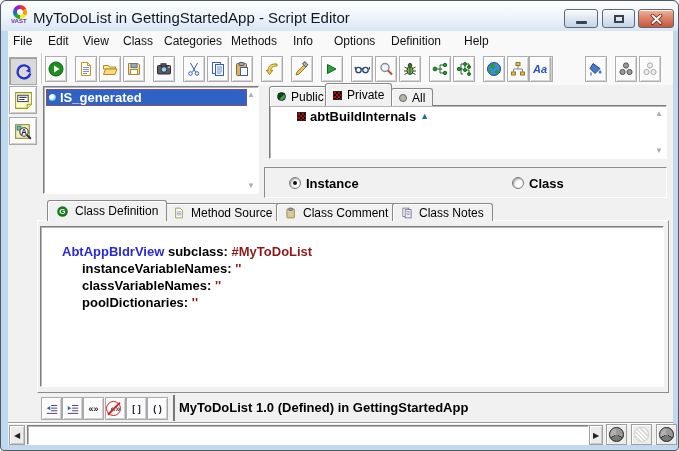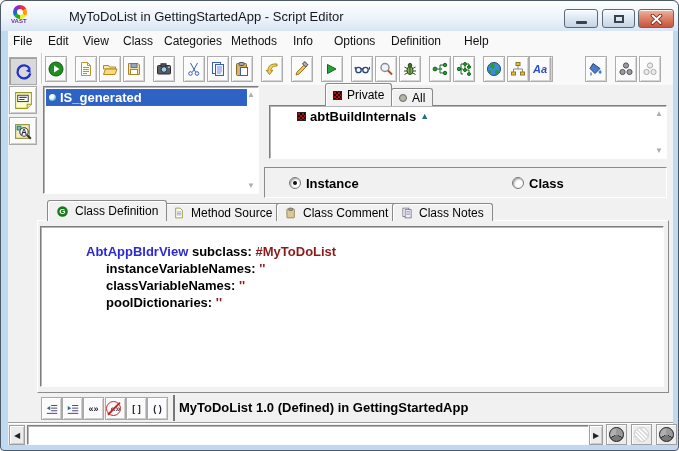--- a/index.html
+++ b/index.html
@@ -1,20 +1,20 @@
 <!DOCTYPE html>
 <html><head>
 <meta charset="utf-8">
 <style>
   html,body{margin:0;padding:0;background:#fff;}
   *{box-sizing:border-box;}
   body{font-family:"Liberation Sans",sans-serif;}
   .window{position:relative;width:679px;height:451px;background:#bfd9f0;border:1px solid #4e5a66;border-radius:6px 6px 4px 4px;overflow:hidden;}
   .titlebar{position:absolute;left:0;top:0;width:100%;height:30px;background:linear-gradient(#fdfefe,#eef4fb 55%,#d7e5f4);border-radius:6px 6px 0 0;}
-  .title-text{position:absolute;left:32px;top:8px;font-size:13px;color:#15191d;margin-left:36px;}
+  .title-text{position:absolute;left:32px;top:8px;font-size:15px;color:#15191d;}
   .app-icon{position:absolute;left:10px;top:4px;width:20px;height:22px;}
   .app-icon .wheel{position:absolute;left:2px;top:0;width:14px;height:14px;border-radius:50%;background:conic-gradient(#e33 0 60deg,#f90 60deg 120deg,#ee2 120deg 180deg,#2a2 180deg 240deg,#26c 240deg 300deg,#92c 300deg 360deg);}
   .app-icon .wheel::after{content:"";position:absolute;left:4px;top:4px;width:6px;height:6px;border-radius:50%;background:#fff;}
   .app-icon .vast{position:absolute;left:0;top:13px;font-size:6px;font-weight:bold;color:#71279f;}
   .winbtn{position:absolute;top:8px;height:19px;border:1px solid #5c6873;border-radius:3px;background:linear-gradient(#f8fbfe,#dfe9f3 45%,#c4d4e4);box-shadow:inset 0 1px 0 rgba(255,255,255,.8);}
   .winbtn.min{left:563px;width:34px;}
   .winbtn.max{left:601px;width:33px;}
   .winbtn.close{left:637px;width:36px;background:linear-gradient(#f0b5a2,#e08a70 40%,#c8543c);}
   .winbtn .bar{position:absolute;left:11px;top:11px;width:11px;height:3px;background:#39424b;border-radius:1px;}
   .winbtn .sq{position:absolute;left:11px;top:5px;width:10px;height:8px;border:2px solid #39424b;}
@@ -26,21 +26,21 @@
   
   .toolstrip{position:absolute;left:0;top:21px;width:100%;height:33px;background:#f9f9f9;}
   .tool-groove{position:absolute;left:33px;top:22px;width:2px;height:31px;border-left:1px solid #c9c9c9;border-right:1px solid #ffffff;}
   .tbtn{position:absolute;top:25px;width:22px;height:26px;background:#fbfbfb;border:1px solid #adadad;box-shadow:inset 1px 1px 0 #ffffff, inset -1px -1px 0 #d4d4d4;display:flex;align-items:center;justify-content:center;}
   .tbtn svg{width:16px;height:16px;}
   
   .sbtn{position:absolute;left:1px;width:28px;height:28px;background:#fbfbfb;border:1px solid #a9a9a9;box-shadow:inset 1px 1px 0 #ffffff, inset -1px -1px 0 #cfcfcf;display:flex;align-items:center;justify-content:center;}
   .sbtn.pressed{background:#d9d9d9;box-shadow:inset 1px 1px 0 #9f9f9f;}
   .sbtn svg{width:21px;height:21px;}
   
-  .sunken{background:#fff;border-top:1px solid #7e7e7e;border-left:1px solid #7e7e7e;border-bottom:1px solid #fdfdfd;border-right:1px solid #fdfdfd;box-shadow:inset 1px 1px 0 #b5b5b5;padding-left:24px;}
+  .sunken{background:#fff;border-top:1px solid #7e7e7e;border-left:1px solid #7e7e7e;border-bottom:1px solid #fdfdfd;border-right:1px solid #fdfdfd;box-shadow:inset 1px 1px 0 #b5b5b5;}
   .cat-list{position:absolute;left:35px;top:55px;width:216px;height:108px;}
   .cat-row{position:absolute;left:2px;top:2px;width:201px;height:17px;background:#2e62c4;color:#fff;font-weight:bold;font-size:13px;line-height:17px;outline:1px dotted #d03a3a;outline-offset:-1px;}
   .cat-row .bullet{position:absolute;left:3px;top:5px;width:7px;height:7px;border-radius:50%;background:radial-gradient(circle at 35% 35%, #ffffff 0 30%, #7fd4ee 60%, #1b5b80);}
   .cat-row .lbl{position:absolute;left:14px;top:0;}
   .scroll-arrow{position:absolute;font-size:8px;color:#a4b0b6;width:12px;text-align:center;}
   
   .ntab{position:absolute;background:#f1f1f1;border:1px solid #898989;border-bottom:none;border-radius:3px 3px 0 0;box-shadow:inset 1px 1px 0 #ffffff;font-size:12px;color:#000;display:flex;align-items:center;padding:0 7px;gap:5px;}
   .meth-list{position:absolute;left:261px;top:74px;width:398px;height:54px;}
   .meth-row{position:absolute;left:3px;top:3px;height:15px;font-weight:bold;font-size:13px;color:#000;display:flex;align-items:center;gap:4px;margin-left:24px;}
   .checker{width:9px;height:9px;background:#c00;background-image:linear-gradient(45deg,#000 25%,transparent 25%,transparent 75%,#000 75%),linear-gradient(45deg,#000 25%,transparent 25%,transparent 75%,#000 75%);background-size:4px 4px;background-position:0 0,2px 2px;border:1px solid #222;}
@@ -313,20 +313,24 @@
 
     <div class="cat-list sunken">
       <div class="cat-row">
         <span class="bullet"></span>
         <span class="lbl">IS_generated</span>
       </div>
       <div class="scroll-arrow" style="right:1px;top:3px">▲</div>
       <div class="scroll-arrow" style="right:1px;bottom:3px">▼</div>
     </div>
 
+    <div class="ntab" style="left:261px;top:55px;height:20px;z-index:1">
+      <span style="width:9px;height:9px;border-radius:50%;background:linear-gradient(135deg,#0a4a0a 50%,#4a9a4a 50%);border:1px solid #032"></span>
+      <span>Public</span>
+    </div>
     <div class="ntab" style="left:317px;top:52px;height:23px;z-index:2">
       <span class="checker"></span>
       <span>Private</span>
     </div>
     <div class="ntab" style="left:383px;top:57px;height:18px;z-index:1">
       <span style="width:8px;height:8px;border-radius:50%;background:#b5b5a5;border:1px solid #666"></span>
       <span>All</span>
     </div>
 
     <div class="meth-list sunken">

